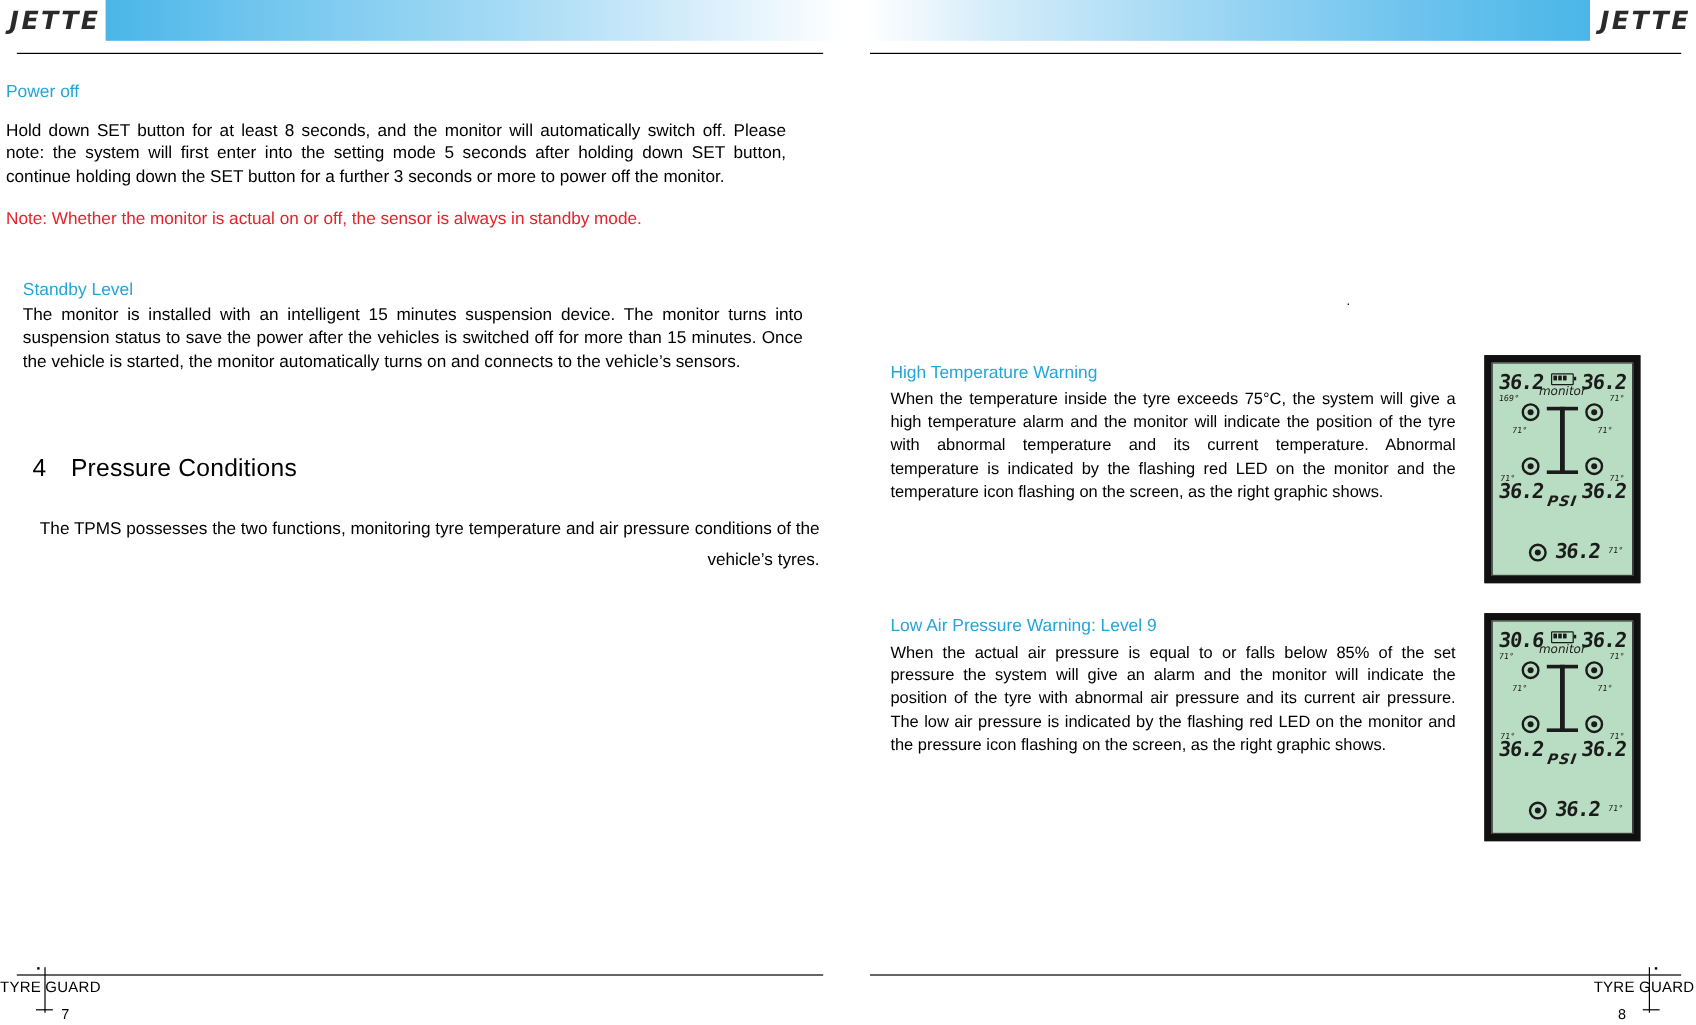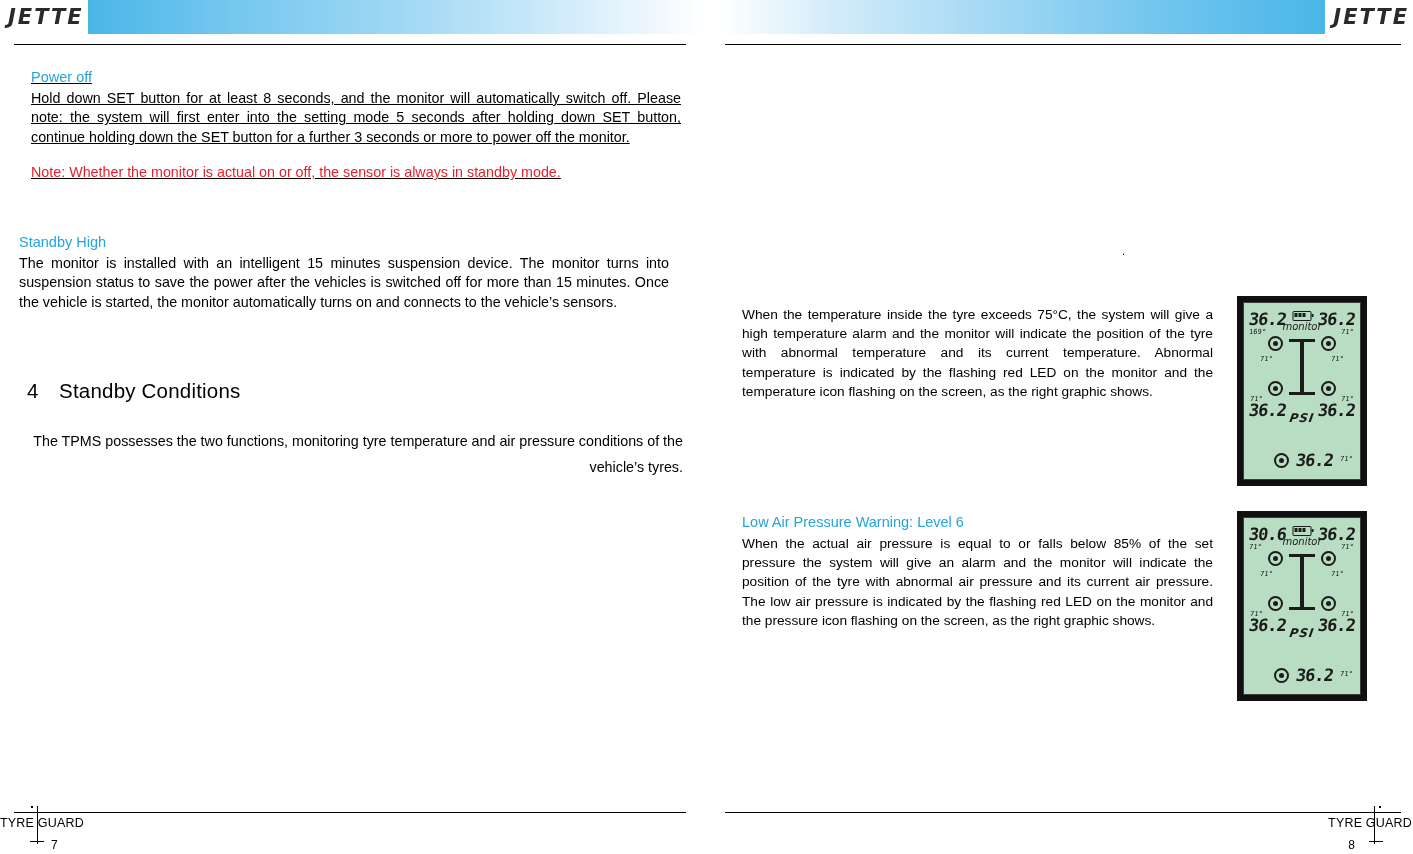--- a/index.html
+++ b/index.html
@@ -233,34 +233,34 @@
 <body>
 
 <div class="page page-left">
 
   <div class="header-band">
     <div class="grad-left"></div>
     <div class="logo logo-left">JETTE</div>
   </div>
   <div class="header-rule rule-left"></div>
 
-  <div class="block" style="left:31px; top:68px; width:650px;text-decoration:underline;">
+  <div class="block" style="left:5px; top:68px; width:650px;">
     <div class="h-blue">Power off</div>
-    <div class="para" style="margin-top:3px;">Hold down SET button for at least 8 seconds, and the monitor will automatically switch off. Please note: the system will first enter into the setting mode 5 seconds after holding down SET button, continue holding down the SET button for a further 3 seconds or more to power off the monitor.</div>
+    <div class="para" style="margin-top:14px;">Hold down SET button for at least 8 seconds, and the monitor will automatically switch off. Please note: the system will first enter into the setting mode 5 seconds after holding down SET button, continue holding down the SET button for a further 3 seconds or more to power off the monitor.</div>
     <div class="red-note" style="margin-top:16px;">Note: Whether the monitor is actual on or off, the sensor is always in standby mode.</div>
   </div>
 
   <div class="block" style="left:19px; top:233px; width:650px;">
-    <div class="h-blue">Standby High</div>
+    <div class="h-blue">Standby Level</div>
     <div class="para" style="margin-top:3px;">The monitor is installed with an intelligent 15 minutes suspension device. The monitor turns into suspension status to save the power after the vehicles is switched off for more than 15 minutes. Once the vehicle is started, the monitor automatically turns on and connects to the vehicle’s sensors.</div>
   </div>
 
   <div class="block" style="left:27px; top:379px; width:650px;">
     <span class="section-title">4</span>
-    <span class="section-title" style="margin-left:16px;">Standby Conditions</span>
+    <span class="section-title" style="margin-left:16px;">Pressure Conditions</span>
   </div>
 
   <div class="block" style="left:15px; top:428px; width:668px;">
     <div class="para" style="line-height:26px; text-align:right;">The TPMS possesses the two functions, monitoring tyre temperature and air pressure conditions of the vehicle’s tyres.</div>
   </div>
 
   <div class="footer-rule rule-left"></div>
   <div class="footer-text footer-left">TYRE GUARD</div>
   <div class="pagenum pagenum-left">7</div>
   <div class="tick" style="left:37px; top:806px; width:1px; height:38px;"></div>
@@ -272,20 +272,21 @@
 
   <div class="header-band">
     <div class="grad-right"></div>
     <div class="logo logo-right">JETTE</div>
   </div>
   <div class="header-rule rule-right"></div>
 
   <div class="dot-mark" style="left:415px; top:245px;">.</div>
 
   <div class="block" style="left:35px; top:302px; width:471px;">
+    <div class="h-blue">High Temperature Warning</div>
     <div class="para" style="margin-top:3px; font-size:13.7px; line-height:19.2px;">When the temperature inside the tyre exceeds 75°C, the system will give a high temperature alarm and the monitor will indicate the position of the tyre with abnormal temperature and its current temperature. Abnormal temperature is indicated by the flashing red LED on the monitor and the temperature icon flashing on the screen, as the right graphic shows.</div>
   </div>
 
   <div class="lcd-outer" style="left:530px; top:296px; width:130px; height:190px;">
     <div class="lcd-screen">
       <div class="lcd-batt" style="top:8px;">
           <i></i>
         </div>
       <div class="lcd-monitor" style="top:18px;">monitor</div>
       <div class="lcd-num" style="left:5px; top:6px;">36.2</div>
@@ -312,21 +313,21 @@
 
       <div class="lcd-psi" style="top:108px;">PSI</div>
 
       <div class="wheel" style="left:30px; top:150px;"></div>
       <div class="lcd-num" style="left:52px; top:147px;">36.2</div>
       <div class="lcd-small" style="left:96px; top:152px;">71°</div>
     </div>
   </div>
 
   <div class="block" style="left:35px; top:513px; width:471px;">
-    <div class="h-blue">Low Air Pressure Warning: Level 6</div>
+    <div class="h-blue">Low Air Pressure Warning: Level 9</div>
     <div class="para" style="margin-top:3px; font-size:13.7px; line-height:19.2px;">When the actual air pressure is equal to or falls below 85% of the set pressure the system will give an alarm and the monitor will indicate the position of the tyre with abnormal air pressure and its current air pressure. The low air pressure is indicated by the flashing red LED on the monitor and the pressure icon flashing on the screen, as the right graphic shows.</div>
   </div>
 
   <div class="lcd-outer" style="left:530px; top:511px; width:130px; height:190px;">
     <div class="lcd-screen">
       <div class="lcd-batt" style="top:8px;">
           <i></i>
         </div>
       <div class="lcd-monitor" style="top:18px;">monitor</div>
       <div class="lcd-num" style="left:5px; top:6px;">30.6</div>

